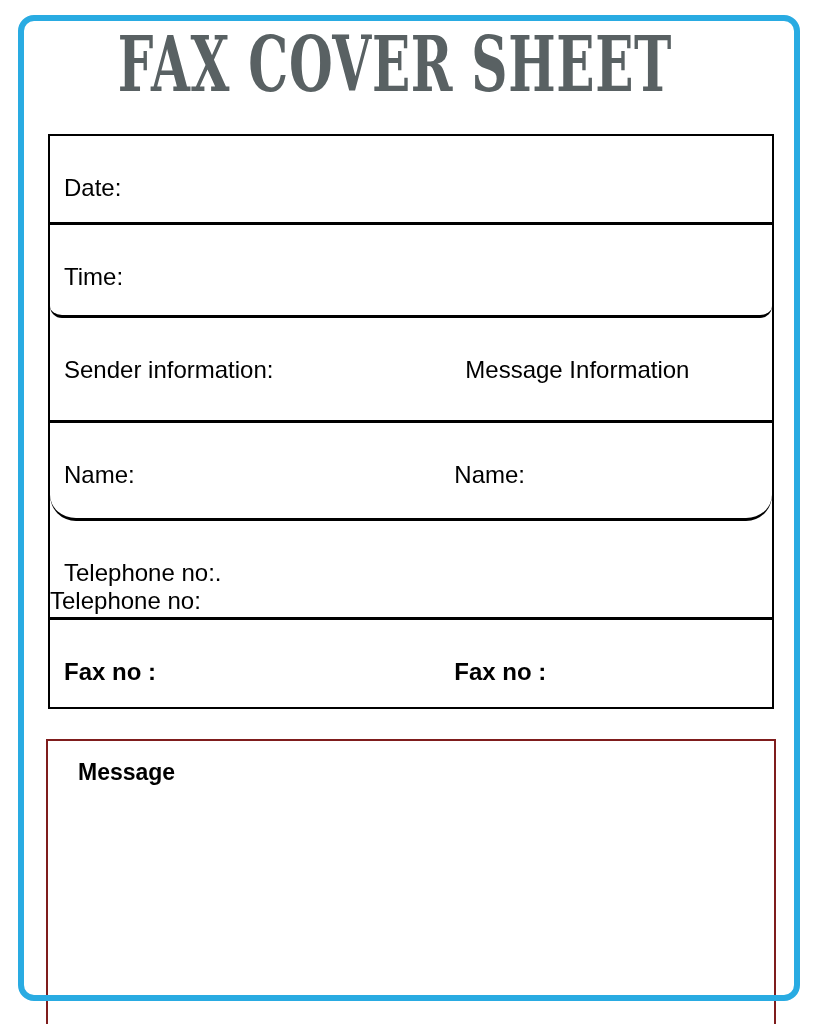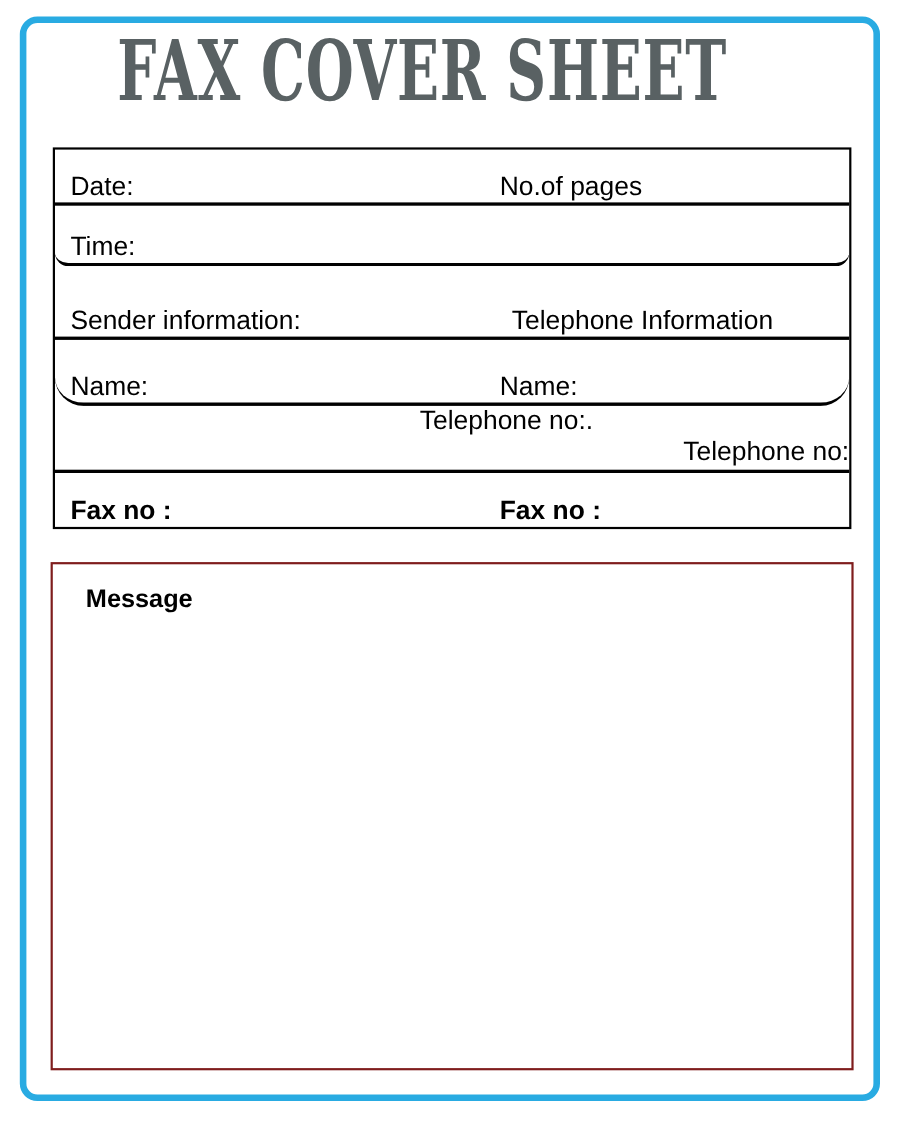--- a/index.html
+++ b/index.html
@@ -25,21 +25,20 @@
     border: 6px solid var(--accent, #29abe2);
     border-radius: 16px;
     box-sizing: border-box;
     pointer-events: none;
   }
   
   .title-wrap {
     padding-top: 30px;
     height: 70px;
     display: flex;
-    justify-content: center;
     align-items: center;
   }
   .title {
     font-family: "DejaVu Serif", serif;
     font-weight: bold;
     font-size: 76px;
     line-height: 70px;
     color: var(--title-color, #596163);
     white-space: nowrap;
     transform: scaleX(0.66) translateX(-38px);
@@ -47,23 +46,24 @@
     letter-spacing: 1px;
   }
   
   .info-table {
     margin: 34px 44px 0 48px;
     border: 2px solid #000000;
     background: #ffffff;
   }
   .row {
     display: flex;
-    align-items: flex-end;
+    align-items: flex-start;
     border-bottom: 3px solid #000000;
     box-sizing: content-box;
+    margin-top: 38px;
   }
   .row:last-child { border-bottom: none; font-weight: bold; }
   .r1 { height: 48px; }
   .r2 { height: 52px; border-radius: 12px; }
   .r3 { height: 64px; gap: 11px; }
   .r4 { height: 57px; border-radius: 26px; }
   .r5 { height: 58px; flex-direction: column; }
   .r6 { height: 49px; }
   .cell {
     font-size: 24px;
@@ -99,29 +99,28 @@
 <div class="sheet">
   <div class="frame"></div>
 
   <div class="title-wrap">
     <div class="title">FAX COVER SHEET</div>
   </div>
 
   <div class="info-table">
     <div class="row r1">
       <div class="cell left">Date:</div>
-      <div class="cell right">No.of pages</div>
     </div>
     <div class="row r2">
       <div class="cell left">Time:</div>
       <div class="cell right"></div>
     </div>
     <div class="row r3">
       <div class="cell left">Sender information:</div>
-      <div class="cell right">Telephone Information</div>
+      <div class="cell right">Message Information</div>
     </div>
     <div class="row r4">
       <div class="cell left">Name:</div>
       <div class="cell right">Name:</div>
     </div>
     <div class="row r5">
       <div class="cell left">Telephone no:.</div>
       <div class="cell right">Telephone no:</div>
     </div>
     <div class="row r6">

